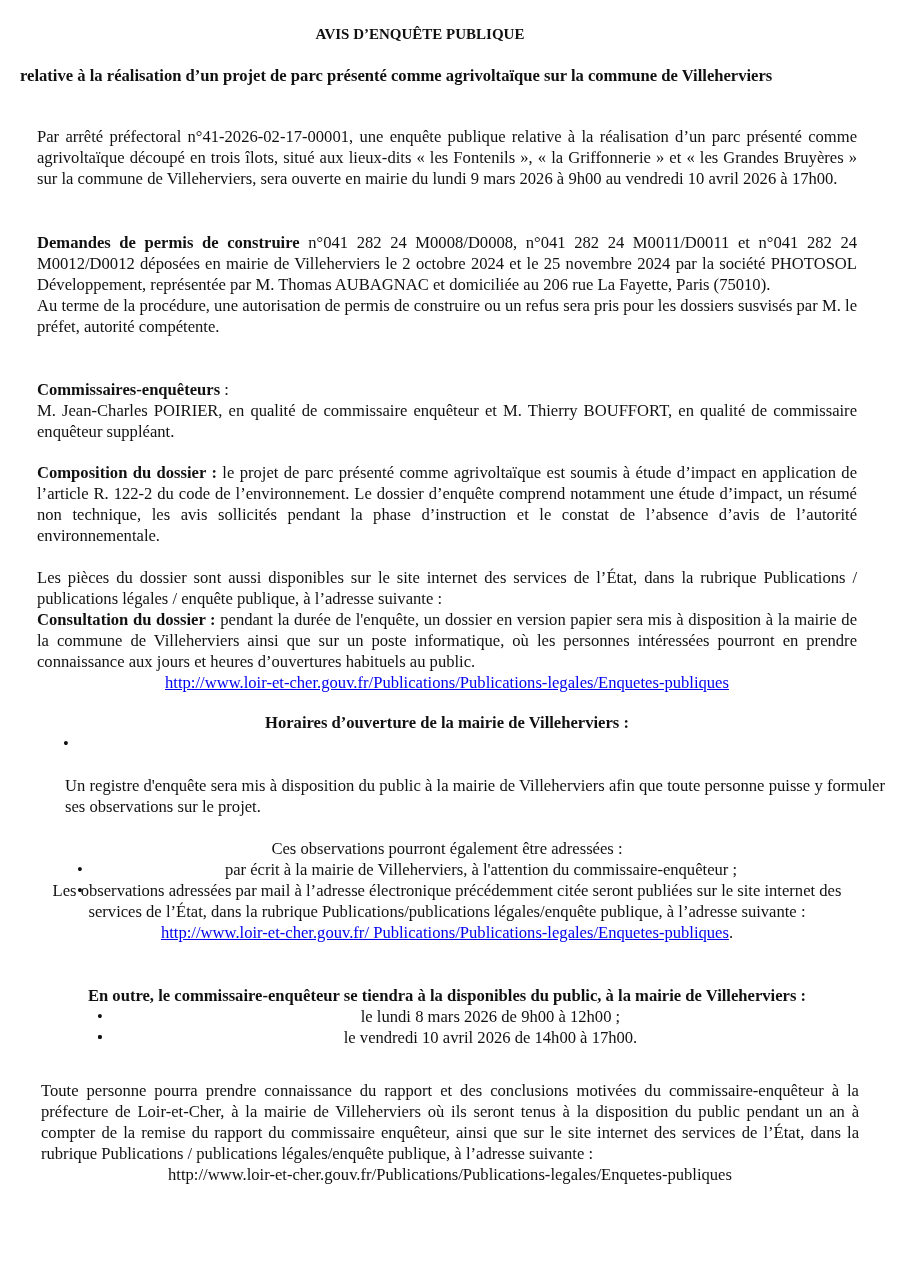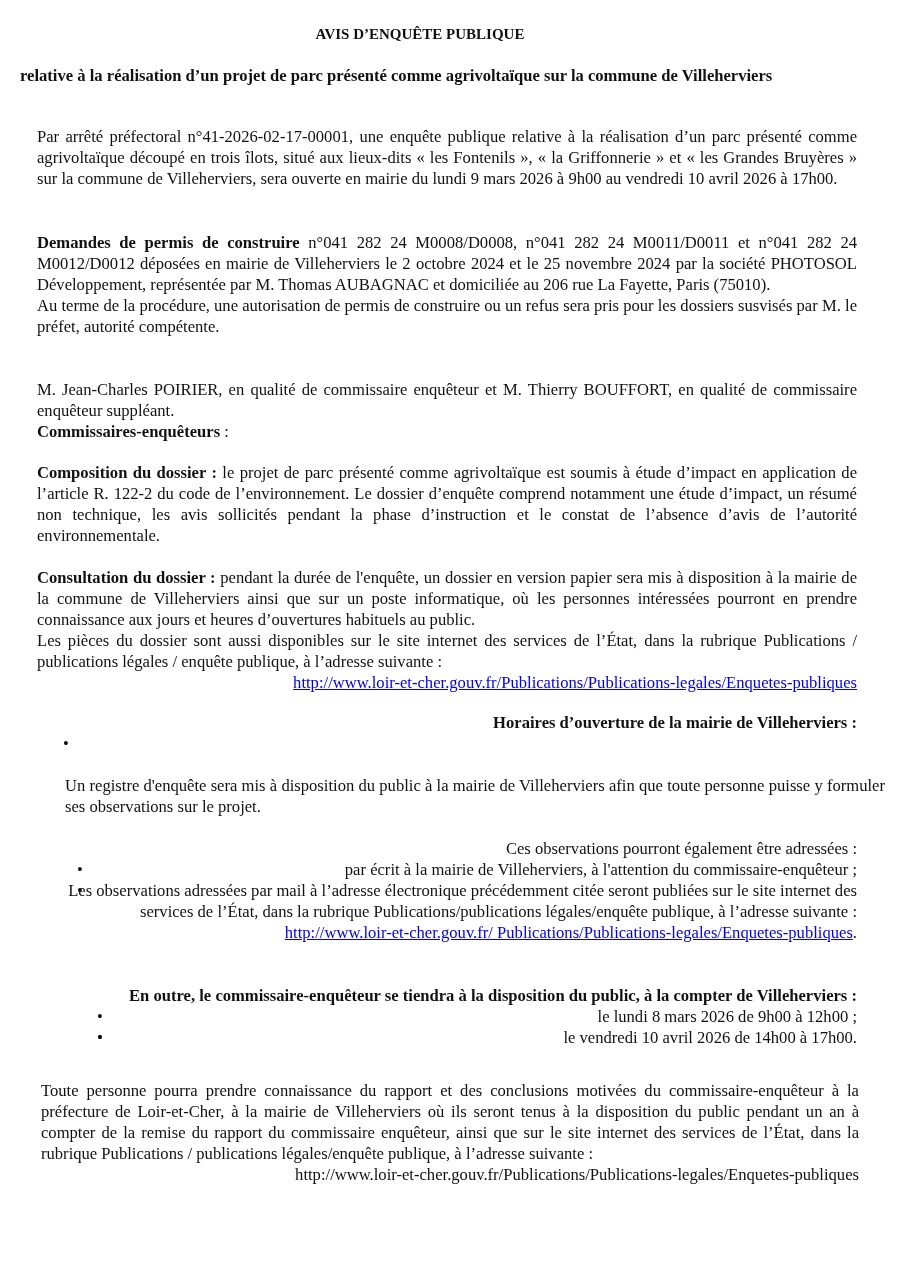--- a/index.html
+++ b/index.html
@@ -17,51 +17,51 @@
     position: absolute; left: 20px; width: 800px; top: 65px;
     text-align: left; font-weight: bold; line-height: 21px;
   }
   .block { position: absolute; left: 0; width: 820px; text-align: justify; }
   .block p { margin: 0; }
   b { font-weight: bold; }
   a { color: #1a0dab; color: #0000ee; text-decoration: underline; }
   ul { list-style: none; margin: 0; padding: 0; }
   li { position: relative; }
   .bullet { position: absolute; }
-  .nojust { text-align: right; }
+  .nojust { text-align: center; }
 </style>
 </head>
 <body>
 
 <div class="title">AVIS D’ENQUÊTE PUBLIQUE</div>
 <div class="subtitle">relative à la réalisation d’un projet de parc présenté comme agrivoltaïque sur la commune de Villeherviers</div>
 
 <div class="page">
 
   <div class="block" style="top:126px;">
     <p>Par arrêté préfectoral n°41-2026-02-17-00001, une enquête publique relative à la réalisation d’un parc présenté comme agrivoltaïque découpé en trois îlots, situé aux lieux-dits « les Fontenils », « la Griffonnerie » et « les Grandes Bruyères » sur la commune de Villeherviers, sera ouverte en mairie du lundi 9 mars 2026 à 9h00 au vendredi 10 avril 2026 à 17h00.</p>
   </div>
 
   <div class="block" style="top:232px;">
     <p><b>Demandes de permis de construire</b><span> n°041 282 24 M0008/D0008, n°041 282 24 M0011/D0011 et n°041 282 24 M0012/D0012 déposées en mairie de Villeherviers le 2 octobre 2024 et le 25 novembre 2024 par la société PHOTOSOL Développement, représentée par M. Thomas AUBAGNAC et domiciliée au 206 rue La Fayette, Paris (75010).</span></p>
     <p>Au terme de la procédure, une autorisation de permis de construire ou un refus sera pris pour les dossiers susvisés par M. le préfet, autorité compétente.</p>
   </div>
 
   <div class="block" style="top:379px;">
+    <p><b>Commissaires-enquêteurs</b><span> :</span></p>
     <p>M. Jean-Charles POIRIER, en qualité de commissaire enquêteur et M. Thierry BOUFFORT, en qualité de commissaire enquêteur suppléant.</p>
-    <p><b>Commissaires-enquêteurs</b><span> :</span></p>
   </div>
 
   <div class="block" style="top:462px;">
     <p><b>Composition du dossier :</b><span> le projet de parc présenté comme agrivoltaïque est soumis à étude d’impact en application de l’article R. 122-2 du code de l’environnement. Le dossier d’enquête comprend notamment une étude d’impact, un résumé non technique, les avis sollicités pendant la phase d’instruction et le constat de l’absence d’avis de l’autorité environnementale.</span></p>
   </div>
 
   <div class="block" style="top:567px;">
+    <p>Les pièces du dossier sont aussi disponibles sur le site internet des services de l’État, dans la rubrique Publications / publications légales / enquête publique, à l’adresse suivante :</p>
     <p><b>Consultation du dossier :</b><span> pendant la durée de l'enquête, un dossier en version papier sera mis à disposition à la mairie de la commune de Villeherviers ainsi que sur un poste informatique, où les personnes intéressées pourront en prendre connaissance aux jours et heures d’ouvertures habituels au public.</span></p>
-    <p>Les pièces du dossier sont aussi disponibles sur le site internet des services de l’État, dans la rubrique Publications / publications légales / enquête publique, à l’adresse suivante :</p>
     <p class="nojust"><a href="#">http://www.loir-et-cher.gouv.fr/Publications/Publications-legales/Enquetes-publiques</a></p>
   </div>
 
   <div class="block nojust" style="top:712px;">
     <p><b>Horaires d’ouverture de la mairie de Villeherviers :</b></p>
     <ul>
       <li style="padding-left:54px;"><span class="bullet" style="left:26px;">•</span></li>
     </ul>
   </div>
 
@@ -72,21 +72,21 @@
   <div class="block nojust" style="top:838px;">
     <p>Ces observations pourront également être adressées :</p>
     <ul>
       <li style="padding-left:68px;"><span class="bullet" style="left:40px;">•</span><span>par écrit à la mairie de Villeherviers, à l'attention du commissaire-enquêteur ;</span></li>
       <li style="padding-left:68px;"><span class="bullet" style="left:40px;">•</span></li>
     </ul>
     <p><span>Les observations adressées par mail à l’adresse électronique précédemment citée seront publiées sur le site internet des services de l’État, dans la rubrique Publications/publications légales/enquête publique, à l’adresse suivante : </span><a href="#">http://www.loir-et-cher.gouv.fr/ Publications/Publications-legales/Enquetes-publiques</a><span>.</span></p>
   </div>
 
   <div class="block nojust" style="top:985px;">
-    <p><b>En outre, le commissaire-enquêteur se tiendra à la disposition du public, à la compter de Villeherviers :</b></p>
+    <p><b>En outre, le commissaire-enquêteur se tiendra à la disponibles du public, à la mairie de Villeherviers :</b></p>
     <ul>
       <li style="padding-left:87px;"><span class="bullet" style="left:60px;">•</span><span>le lundi 8 mars 2026 de 9h00 à 12h00 ;</span></li>
       <li style="padding-left:87px;"><span class="bullet" style="left:60px;">•</span></li>
       <li style="padding-left:87px;"><span class="bullet" style="left:60px;">•</span><span>le vendredi 10 avril 2026 de 14h00 à 17h00.</span></li>
     </ul>
   </div>
 
   <div class="block" style="top:1080px; left:4px; width:818px;">
     <p>Toute personne pourra prendre connaissance du rapport et des conclusions motivées du commissaire-enquêteur à la préfecture de Loir-et-Cher, à la mairie de Villeherviers où ils seront tenus à la disposition du public pendant un an à compter de la remise du rapport du commissaire enquêteur, ainsi que sur le site internet des services de l’État, dans la rubrique Publications / publications légales/enquête publique, à l’adresse suivante :</p>
     <p class="nojust">http://www.loir-et-cher.gouv.fr/Publications/Publications-legales/Enquetes-publiques</p>

